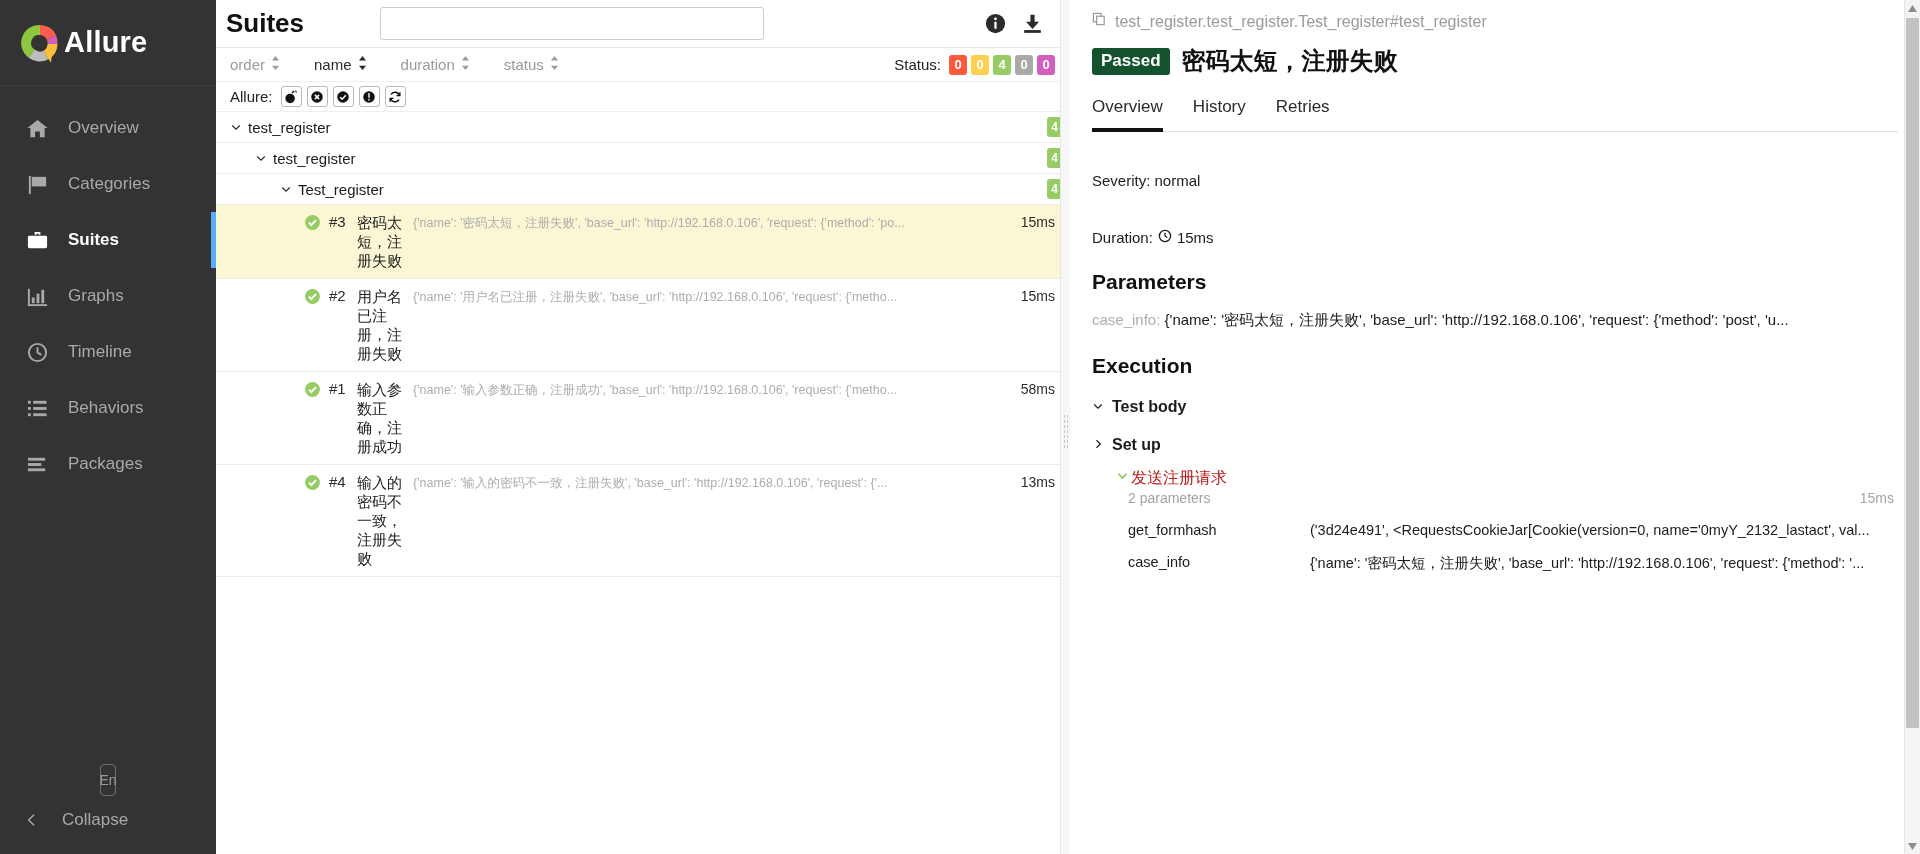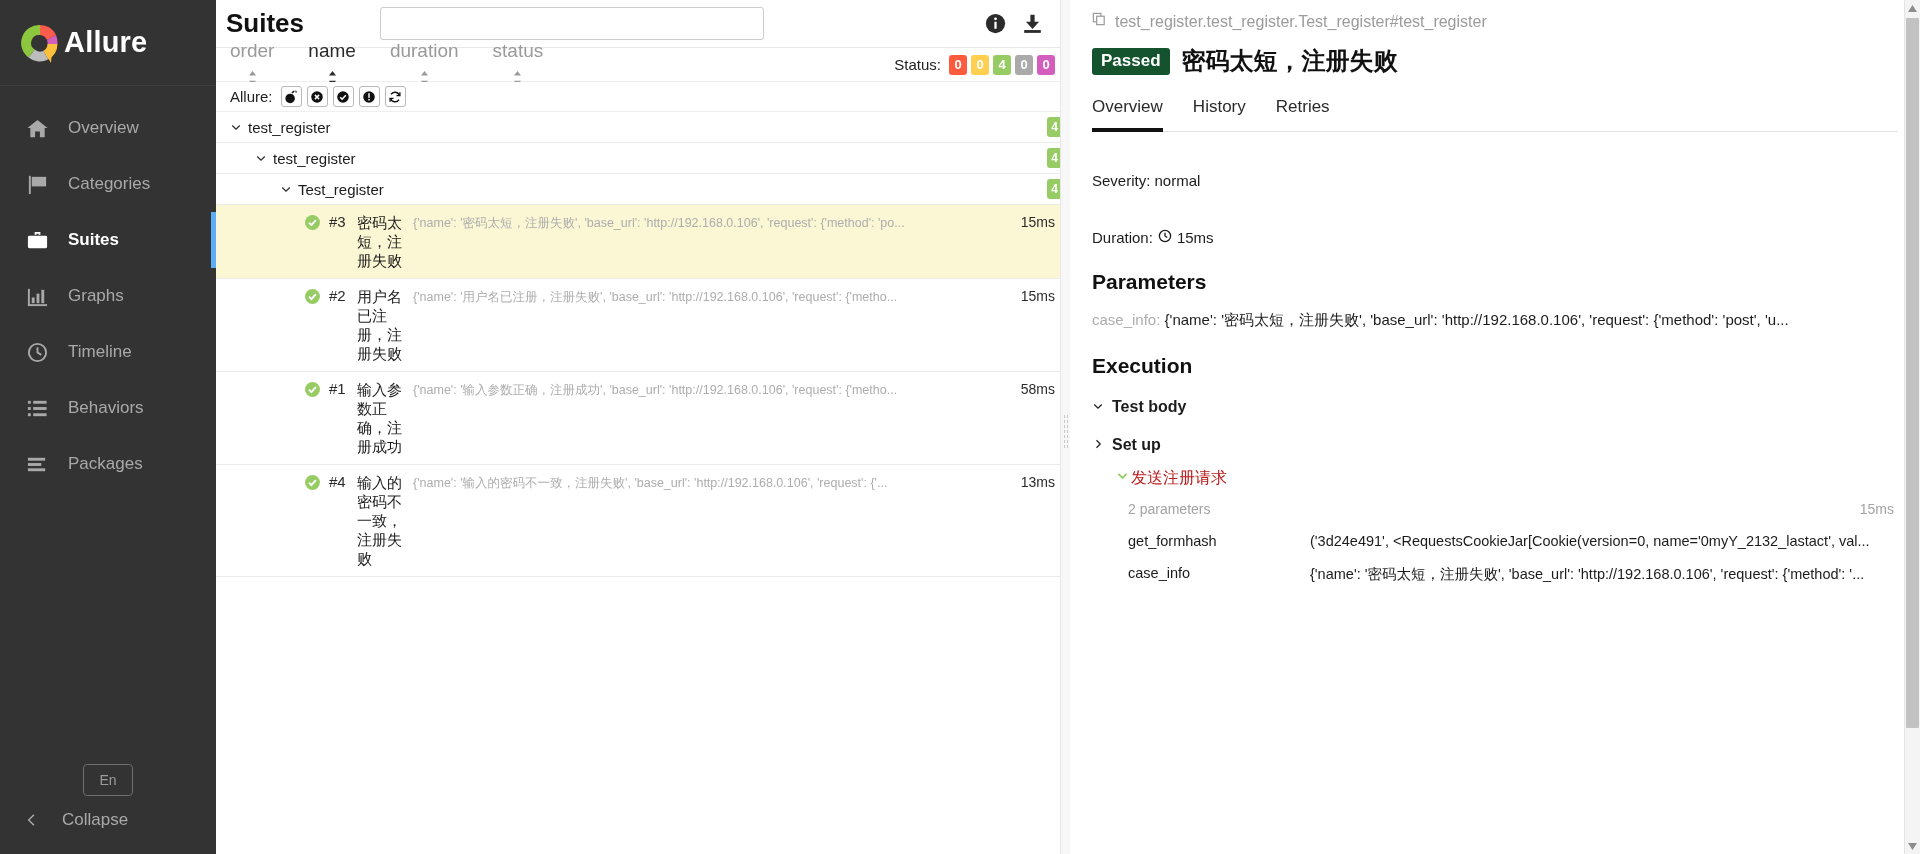--- a/index.html
+++ b/index.html
@@ -49,21 +49,21 @@
   .nav-item.active { color: #ffffff; font-weight: bold; }
   .nav-item.active::after {
     content: ""; position: absolute; right: 0; top: 0;
     width: 5px; height: 56px; background: #5aaef7;
   }
   .sidebar-bottom {
     margin-top: auto;
     padding-bottom: 24px;
   }
   .lang-btn {
-    width: 50px; height: 32px; margin: 0 auto 14px auto;
+    width: 16px; height: 32px; margin: 0 auto 14px auto;
     border: 1px solid #6e6e6e; border-radius: 4px;
     color: #9b9b9b; font-size: 14px;
     display: flex; align-items: center; justify-content: center;
     cursor: pointer;
   }
   .collapse-row {
     display: flex; align-items: center;
     color: #a9a9a9; font-size: 17px;
     padding-left: 24px; cursor: pointer;
   }
@@ -96,21 +96,21 @@
   .head-icon { cursor: pointer; display: flex; }
 
   .sortbar {
     height: 34px; display: flex; align-items: center;
     padding-left: 14px;
     border-bottom: 1px solid #efefef;
     background: #fff;
   }
   .sort-item {
     display: flex; align-items: center; gap: 6px;
-    margin-right: 34px; color: #9a9a9a; font-size: 19px; cursor: pointer; flex-direction: column;
+    margin-right: 34px; color: #9a9a9a; font-size: 15px; cursor: pointer;
   }
   .sort-item.on { color: #2b2b2b; }
   .status-group { margin-left: auto; display: flex; align-items: center; gap: 4px; padding-right: 14px; }
   .status-label { font-size: 15px; color: #222; margin-right: 4px; }
   .stat-badge {
     min-width: 18px; height: 20px; border-radius: 3px;
     color: #fff; font-size: 13px; font-weight: bold;
     display: flex; align-items: center; justify-content: center;
     padding: 0 5px; cursor: pointer;
   }
@@ -230,21 +230,21 @@
   .exec-node {
     display: flex; align-items: center; gap: 8px;
     font-size: 16px; font-weight: bold; color: #1c1c1c;
     margin-top: 20px; cursor: pointer;
   }
   .step-block { margin-top: 14px; padding-left: 24px; }
   .step-head { display: flex; align-items: flex-start; }
   .step-chev { color: #97cc64; margin-right: 2px; font-size: 14px; line-height: 18px; }
   .step-title { font-size: 16px; color: #b91c1c; }
   .step-sub {
-    display: flex; margin-top: 12px; padding-left: 12px;
+    display: flex; margin-top: 1px; padding-left: 12px;
     font-size: 14px; color: #a3a3a3;
   }
   .step-dur { margin-left: auto; font-size: 14px; color: #a3a3a3; padding-right: 4px; }
   .kv-row {
     display: flex; margin-top: 16px; padding-left: 12px;
     font-size: 14.5px; color: #1c1c1c;
   }
   .kv-key { flex: 0 0 182px; }
   .kv-val { flex: 1 1 auto; min-width: 0; white-space: nowrap; overflow: hidden; text-overflow: ellipsis; }
 

